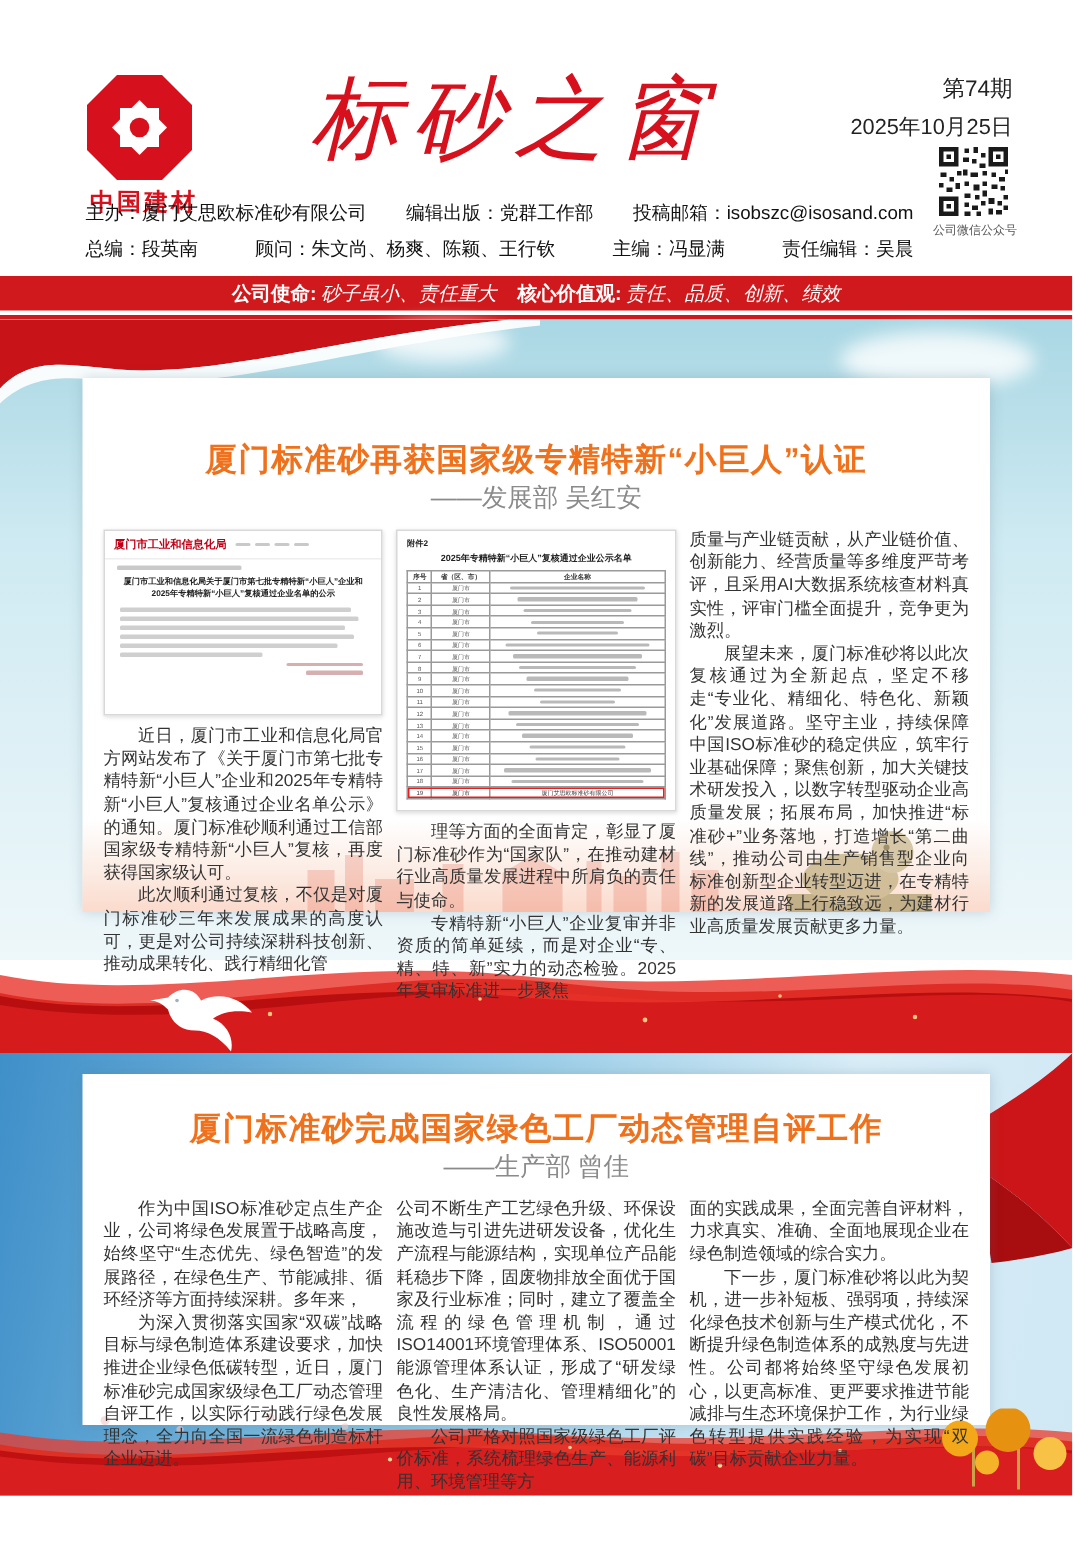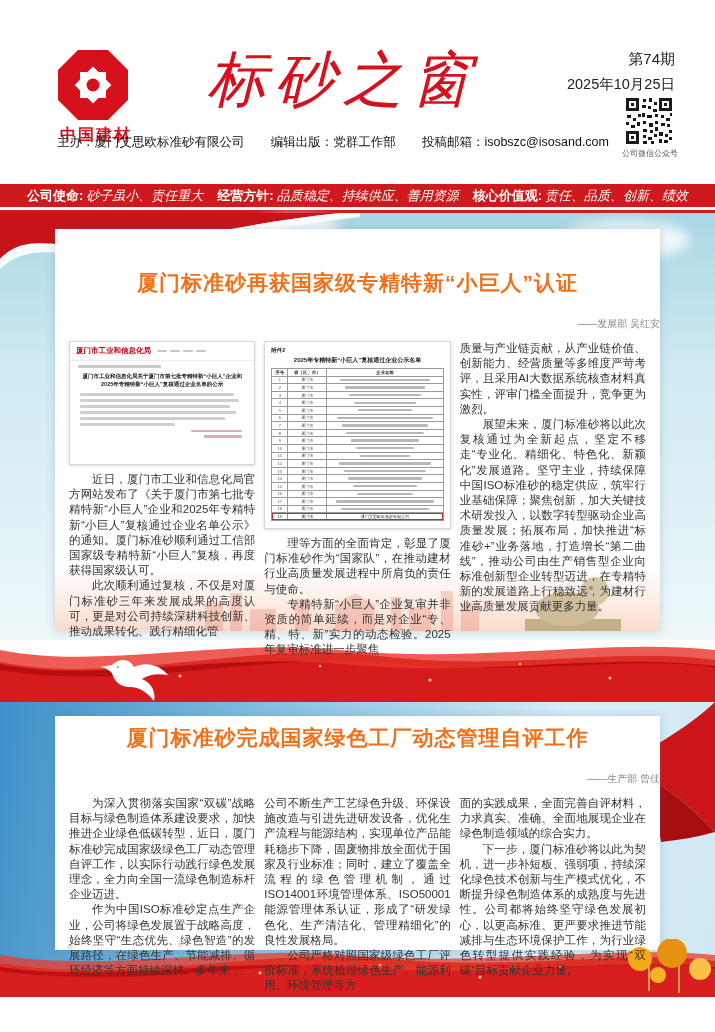--- a/index.html
+++ b/index.html
@@ -34,26 +34,26 @@
   .section1{position:absolute;top:213px;left:0;width:715px;height:427px;
       background:linear-gradient(180deg,#a9d7e4 0%,#cfeaf2 35%,#eef7fa 100%);}
   .section2{position:absolute;top:702px;left:0;width:715px;height:295px;
       background:linear-gradient(100deg,#3f8fc9 0%,#8cc6e4 40%,#d9edf7 75%,#cfe8f4 100%);}
   .cloud{position:absolute;background:rgba(255,255,255,.8);border-radius:50%;filter:blur(6px);}
   .ribbon-tl{position:absolute;top:0;left:0;}
   .ribbon-r2{position:absolute;top:0;right:0;}
 
   
   .card{position:absolute;left:55px;width:605px;background:#fff;box-shadow:0 0 8px rgba(80,110,130,.25);}
-  .card1{top:16px;height:402px;}
+  .card1{top:39px;height:356px;}
   .card2{top:14px;height:234px;}
   .article-title{text-align:center;font-size:21px;font-weight:bold;color:#f0711c;letter-spacing:1px;}
   .card1 .article-title{padding-top:40px;}
-  .card2 .article-title{padding-top:8px;}
-  .byline{text-align:right;font-size:10px;color:#8a8a8a;margin-top:20px;}
+  .card2 .article-title{padding-top:22px;}
+  .byline{text-align:center;font-size:17px;color:#8a8a8a;margin-top:0;}
   .cols{display:flex;gap:9px;padding:10px 14px 0 14px;position:relative;z-index:2;}
   .col{width:187px;}
   .para{font-size:11.5px;line-height:15.2px;text-align:justify;text-indent:2em;color:#333;margin:0;}
   .col.cont .para:first-child{text-indent:0;}
 
   
   .shot{background:#fff;border:1px solid #d8d8d8;box-shadow:0 1px 3px rgba(0,0,0,.15);margin-bottom:7px;overflow:hidden;}
   .gov-shot{height:122px;}
   .gov-head{display:flex;align-items:center;gap:4px;padding:4px 6px;border-bottom:1px solid #eee;}
   .gov-agency{color:#c00016;font-weight:bold;font-size:7.5px;white-space:nowrap;}
@@ -167,31 +167,33 @@
       </svg>
     </div>
     <div class="qr-label">公司微信公众号</div>
 
     <div class="info-rows">
       <div class="info-row">
           <span class="info-item">主办：厦门艾思欧标准砂有限公司</span>
           <span class="info-item">编辑出版：党群工作部</span>
           <span class="info-item">投稿邮箱：isobszc@isosand.com</span>
         </div>
+      <div class="info-row">
+          <span class="info-item">总编：段英南</span>
+          <span class="info-item">顾问：朱文尚、杨爽、陈颖、王行钦</span>
+          <span class="info-item">主编：冯显满</span>
+          <span class="info-item">责任编辑：吴晨</span>
+        </div>
     </div>
   </div>
 
   <div class="values-banner">
     <div class="banner-seg">
       <span class="b-label">公司使命:</span>
       <span class="b-text">砂子虽小、责任重大</span>
-    </div>
-    <div class="banner-seg">
-      <span class="b-label">经营方针:</span>
-      <span class="b-text">品质稳定、持续供应、善用资源</span>
     </div>
     <div class="banner-seg">
       <span class="b-label">核心价值观:</span>
       <span class="b-text">责任、品质、创新、绩效</span>
     </div>
   </div>
   <div class="banner-line"></div>
 
   <div class="section1">
     <div class="cloud" style="left:560px;top:8px;width:130px;height:38px;"></div>
@@ -445,22 +447,22 @@
     <svg class="ribbon-r2" width="120" height="210" viewBox="0 0 120 210">
       <path d="M120,0 L120,130 C92,100 62,78 30,62 C62,42 95,24 120,0 Z" fill="#cc1518"></path>
       <path d="M120,130 C92,100 62,78 30,62 C48,80 62,108 66,140 C84,138 102,135 120,130 Z" fill="#a80d10"></path>
     </svg>
 
     <div class="card card2">
       <div class="article-title">厦门标准砂完成国家绿色工厂动态管理自评工作</div>
       <div class="byline">——生产部 曾佳</div>
       <div class="cols">
         <div class="col">
+            <p class="para">作为中国ISO标准砂定点生产企业，公司将绿色发展置于战略高度，始终坚守“生态优先、绿色智造”的发展路径，在绿色生产、节能减排、循环经济等方面持续深耕。多年来，</p>
             <p class="para">为深入贯彻落实国家“双碳”战略目标与绿色制造体系建设要求，加快推进企业绿色低碳转型，近日，厦门标准砂完成国家级绿色工厂动态管理自评工作，以实际行动践行绿色发展理念，全力向全国一流绿色制造标杆企业迈进。</p>
-            <p class="para">作为中国ISO标准砂定点生产企业，公司将绿色发展置于战略高度，始终坚守“生态优先、绿色智造”的发展路径，在绿色生产、节能减排、循环经济等方面持续深耕。多年来，</p>
           </div>
         <div class="col cont">
             <p class="para">公司不断生产工艺绿色升级、环保设施改造与引进先进研发设备，优化生产流程与能源结构，实现单位产品能耗稳步下降，固废物排放全面优于国家及行业标准；同时，建立了覆盖全流程的绿色管理机制，通过ISO14001环境管理体系、ISO50001能源管理体系认证，形成了“研发绿色化、生产清洁化、管理精细化”的良性发展格局。</p>
             <p class="para">公司严格对照国家级绿色工厂评价标准，系统梳理绿色生产、能源利用、环境管理等方</p>
           </div>
         <div class="col cont">
             <p class="para">面的实践成果，全面完善自评材料，力求真实、准确、全面地展现企业在绿色制造领域的综合实力。</p>
             <p class="para">下一步，厦门标准砂将以此为契机，进一步补短板、强弱项，持续深化绿色技术创新与生产模式优化，不断提升绿色制造体系的成熟度与先进性。公司都将始终坚守绿色发展初心，以更高标准、更严要求推进节能减排与生态环境保护工作，为行业绿色转型提供实践经验，为实现“双碳”目标贡献企业力量。</p>
           </div>
       </div>

